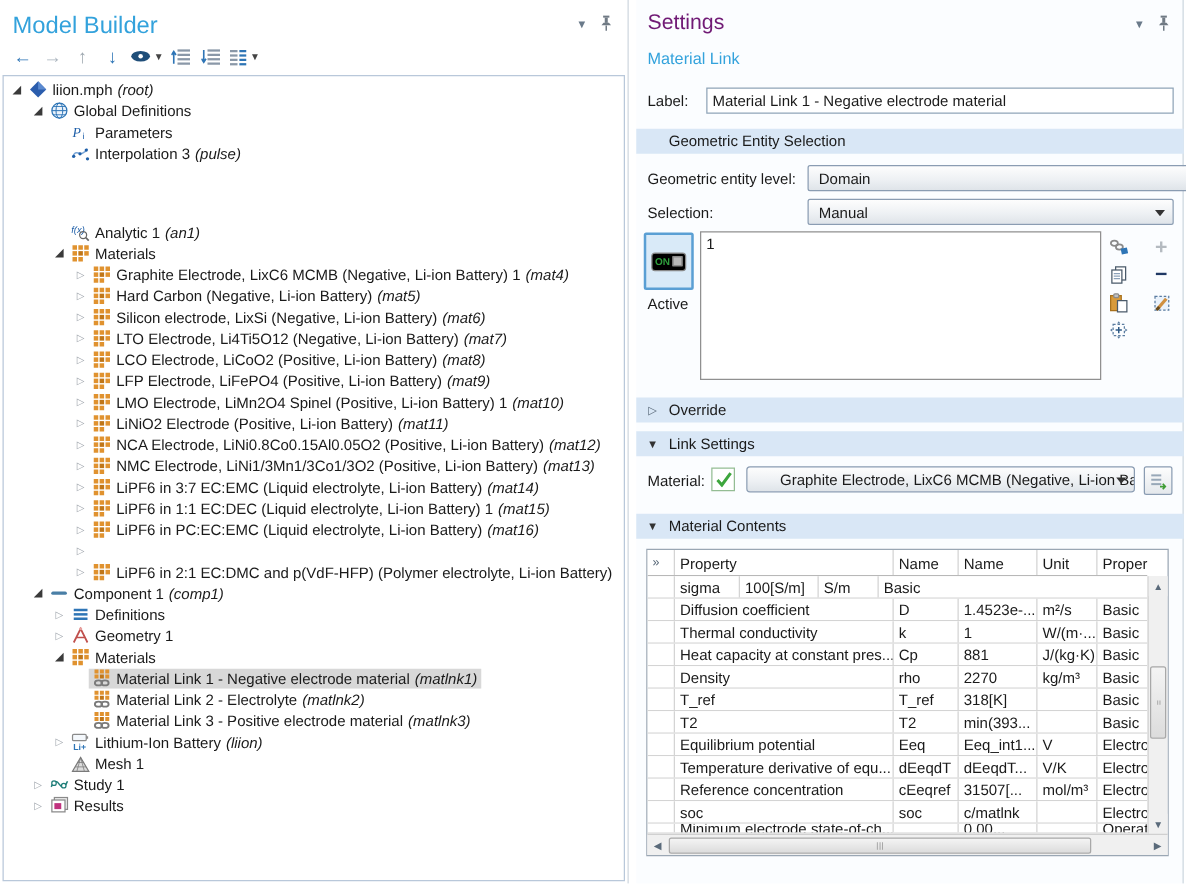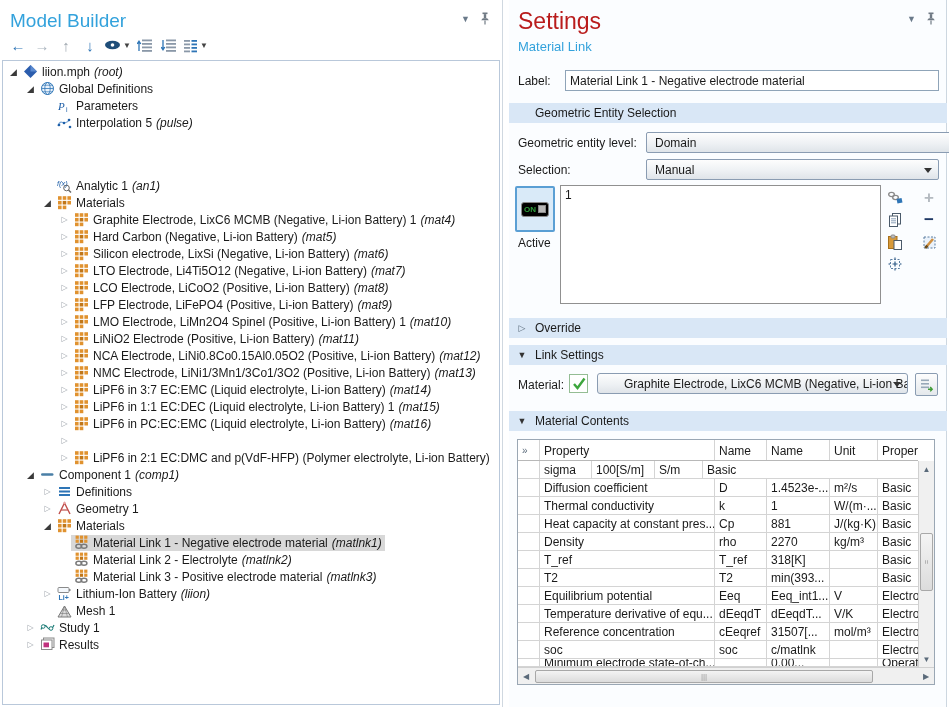--- a/index.html
+++ b/index.html
@@ -24,21 +24,21 @@
   .tree-row { height:17px; display:flex; align-items:center; white-space:nowrap; overflow:hidden; }
   .tree-exp { width:13px; flex:0 0 13px; text-align:center; font-size:8px; color:#a0a6ad; }
   .tree-exp.open { color:#3a3a3a; font-size:9px; }
   .tree-icon { width:15px; height:15px; flex:0 0 15px; margin-right:4px; display:inline-flex; }
   .tree-icon svg { width:15px; height:15px; }
   .tree-lab-wrap { display:inline-flex; align-items:center; padding:0 3px; height:16px; }
   .tree-lab-wrap.selected { background:#d8d8d8; }
   .tree-tag { font-style:italic; margin-left:4px; }
   
   .settings-panel { position:absolute; left:509px; top:0; width:438px; height:707px; background:#fbfdff; border-right:1px solid #cdd7e0; }
-  .settings-title { position:absolute; left:9px; top:8px; font-size:23px; color:#b91c1c; }
+  .settings-title { position:absolute; left:9px; top:8px; font-size:17px; color:#701a75; }
   .settings-sub { position:absolute; left:9px; top:39px; font-size:13px; color:#33a2dc; }
   .form-label { position:absolute; color:#1a1a1a; }
   .txt-input { position:absolute; height:21px; border:1px solid #8fa4b8; background:#fff; font-family:inherit; font-size:12px; padding:0 4px; color:#1a1a1a; }
   .band { position:absolute; left:0; width:438px; height:20px; background:#d9e7f6; display:flex; align-items:center; }
   .band-exp { width:26px; text-align:center; font-size:9px; color:#5a6a7a; }
   .band-exp.open { color:#333; }
   .band-text { color:#1a1a1a; }
   .combo { position:absolute; height:21px; border:1px solid #8a9cb2; border-radius:2px; background:linear-gradient(#fdfdfd,#eef1f4 55%,#dfe4e9); display:flex; align-items:center; padding:0 18px 0 8px; overflow:hidden; white-space:nowrap; cursor:default; }
   .combo .carr { position:absolute; right:6px; top:8px; width:0; height:0; border-left:4px solid transparent; border-right:4px solid transparent; border-top:5px solid #333; }
   .active-btn { position:absolute; left:6px; top:186px; width:40px; height:46px; border:2px solid #5a9fd4; background:#d9eaf8; border-radius:2px; display:flex; align-items:center; justify-content:center; }
@@ -199,21 +199,21 @@
           <span class="tree-lab-wrap">
             <span class="tree-icon">
               <svg viewBox="0 0 15 15">
                 <path d="M1,11 C4,2 7,13 13,4" stroke="#7ba7d7" fill="none" stroke-width="1.2"></path>
                 <circle cx="2" cy="10" r="1.3" fill="#1f5fa8"></circle>
                 <circle cx="7" cy="8" r="1.3" fill="#1f5fa8"></circle>
                 <circle cx="12" cy="5" r="1.3" fill="#1f5fa8"></circle>
                 <circle cx="13" cy="12" r="1.3" fill="#1f5fa8"></circle>
               </svg>
             </span>
-            <span>Interpolation 5</span>
+            <span>Interpolation 3</span>
             <span class="tree-tag">(pulse)</span>
           </span>
         </div>
         <div class="tree-row" style="padding-left: 38px; margin-top: 46px;">
           <span class="tree-exp"></span>
           <span class="tree-lab-wrap">
             <span class="tree-icon">
               <svg viewBox="0 0 15 15">
                 <text x="0" y="8" font-size="7.5" font-style="italic" fill="#1f5fa8">f(x)</text>
                 <circle cx="9.5" cy="10" r="2.8" fill="none" stroke="#666"></circle>

